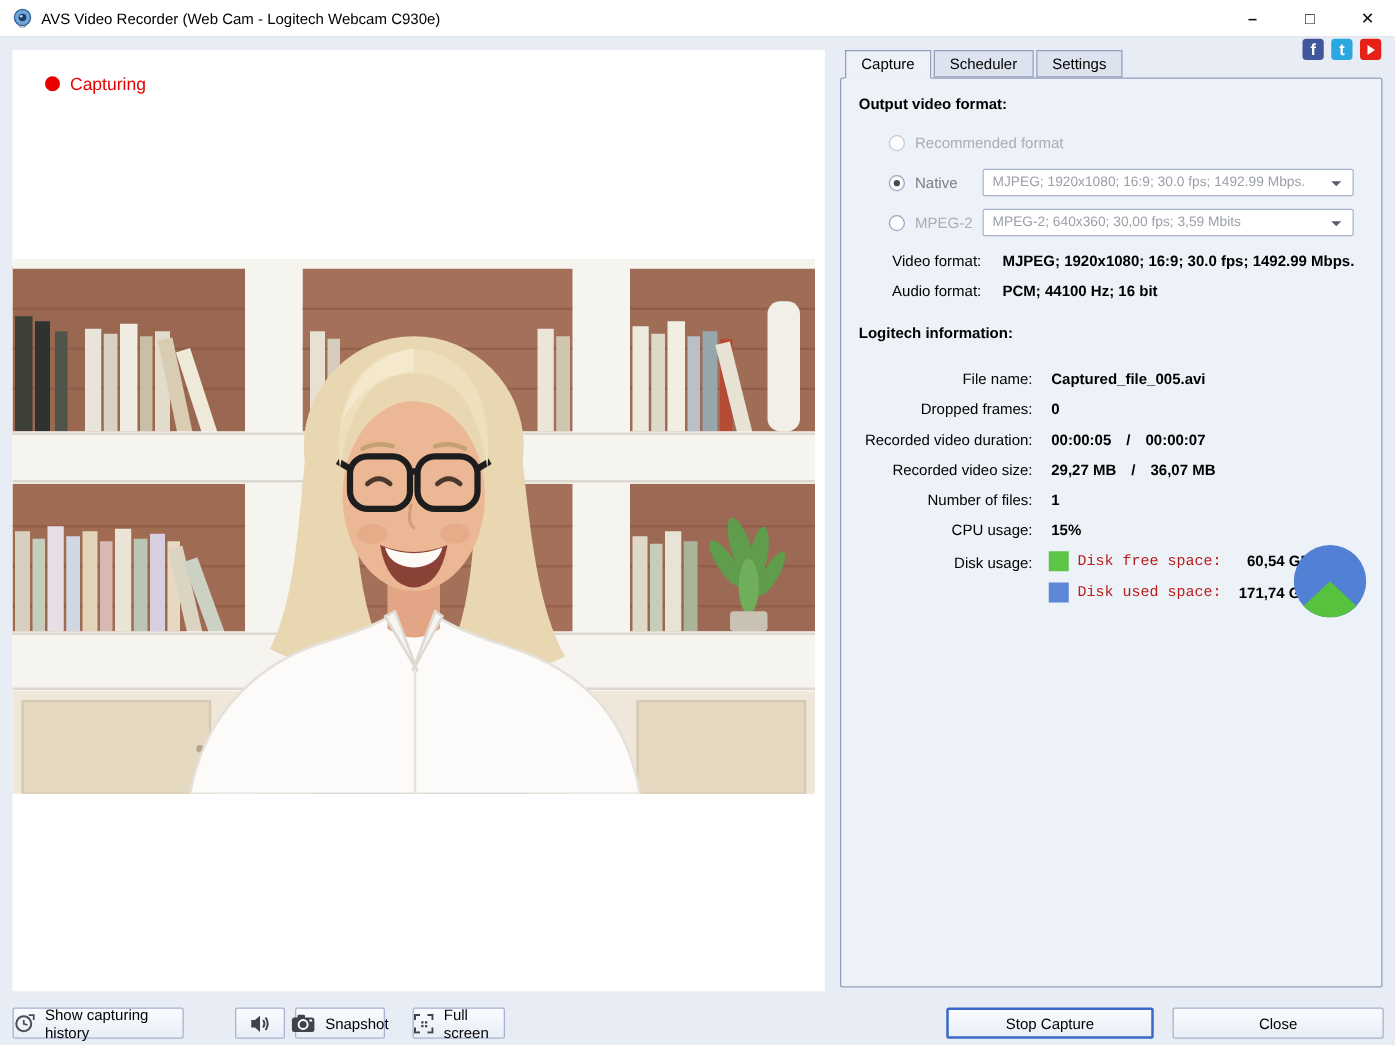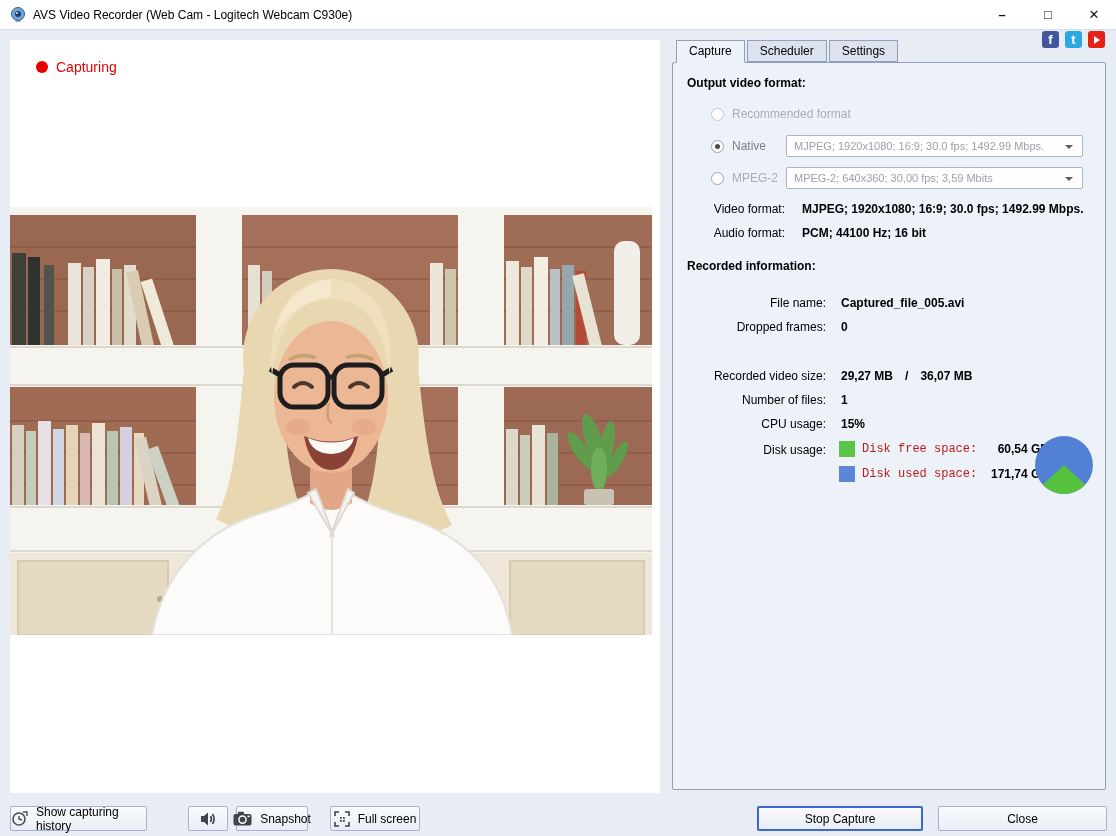--- a/index.html
+++ b/index.html
@@ -83,21 +83,21 @@
 
   .pie { position:absolute; left:362px; top:373px; width:58px; height:58px; }
 
   
   .bottombar { position:absolute; left:0; top:795px; width:1116px; height:41px; background:#e8ecf5; }
   .btn { position:absolute; top:11px; height:25px; background:linear-gradient(#f9fbfe,#e9edf6); border:1px solid #a6b2cf; border-radius:2px; font-size:12px; color:#000; display:flex; align-items:center; justify-content:center; gap:8px; font-family:"Liberation Sans", sans-serif; cursor:default; }
   .btn svg { flex:none; }
   .b-history { left:10px; width:137px; }
   .b-speaker { left:188px; width:40px; }
   .b-snapshot { left:236px; width:72px; }
-  .b-fullscreen { left:330px; width:90px; }
+  .b-fullscreen { left:330px; width:74px; }
   .b-stop { left:757px; width:166px; border:2px solid #3b69c9; }
   .b-close { left:938px; width:169px; }
 </style>
 </head>
 <body>
 
 <div class="window">
 
   <div class="titlebar">
     <svg class="app-icon" viewBox="0 0 18 18">
@@ -318,27 +318,30 @@
       <span class="dd-arrow"></span>
     </div>
 
     <div class="fmt-row fr-video">
       <span class="flabel">Video format:</span><span class="fvalue">MJPEG; 1920x1080; 16:9; 30.0 fps; 1492.99 Mbps.</span>
     </div>
     <div class="fmt-row fr-audio">
       <span class="flabel">Audio format:</span><span class="fvalue">PCM; 44100 Hz; 16 bit</span>
     </div>
 
-    <div class="heading h-capinfo">Recorded information:</div>
+    <div class="heading h-capinfo">Logitech information:</div>
 
     <div class="irow ir-0">
       <span class="ilabel">File name:</span><span class="ivalue">Captured_file_005.avi</span>
     </div>
     <div class="irow ir-1">
       <span class="ilabel">Dropped frames:</span><span class="ivalue">0</span>
+    </div>
+    <div class="irow ir-2">
+      <span class="ilabel">Recorded video duration:</span><span class="ivalue">00:00:05</span><span class="isep">/</span><span class="ivalue2">00:00:07</span>
     </div>
     <div class="irow ir-3">
       <span class="ilabel">Recorded video size:</span><span class="ivalue">29,27 MB</span><span class="isep">/</span><span class="ivalue2">36,07 MB</span>
     </div>
     <div class="irow ir-4">
       <span class="ilabel">Number of files:</span><span class="ivalue">1</span>
     </div>
     <div class="irow ir-5">
       <span class="ilabel">CPU usage:</span><span class="ivalue">15%</span>
     </div>

